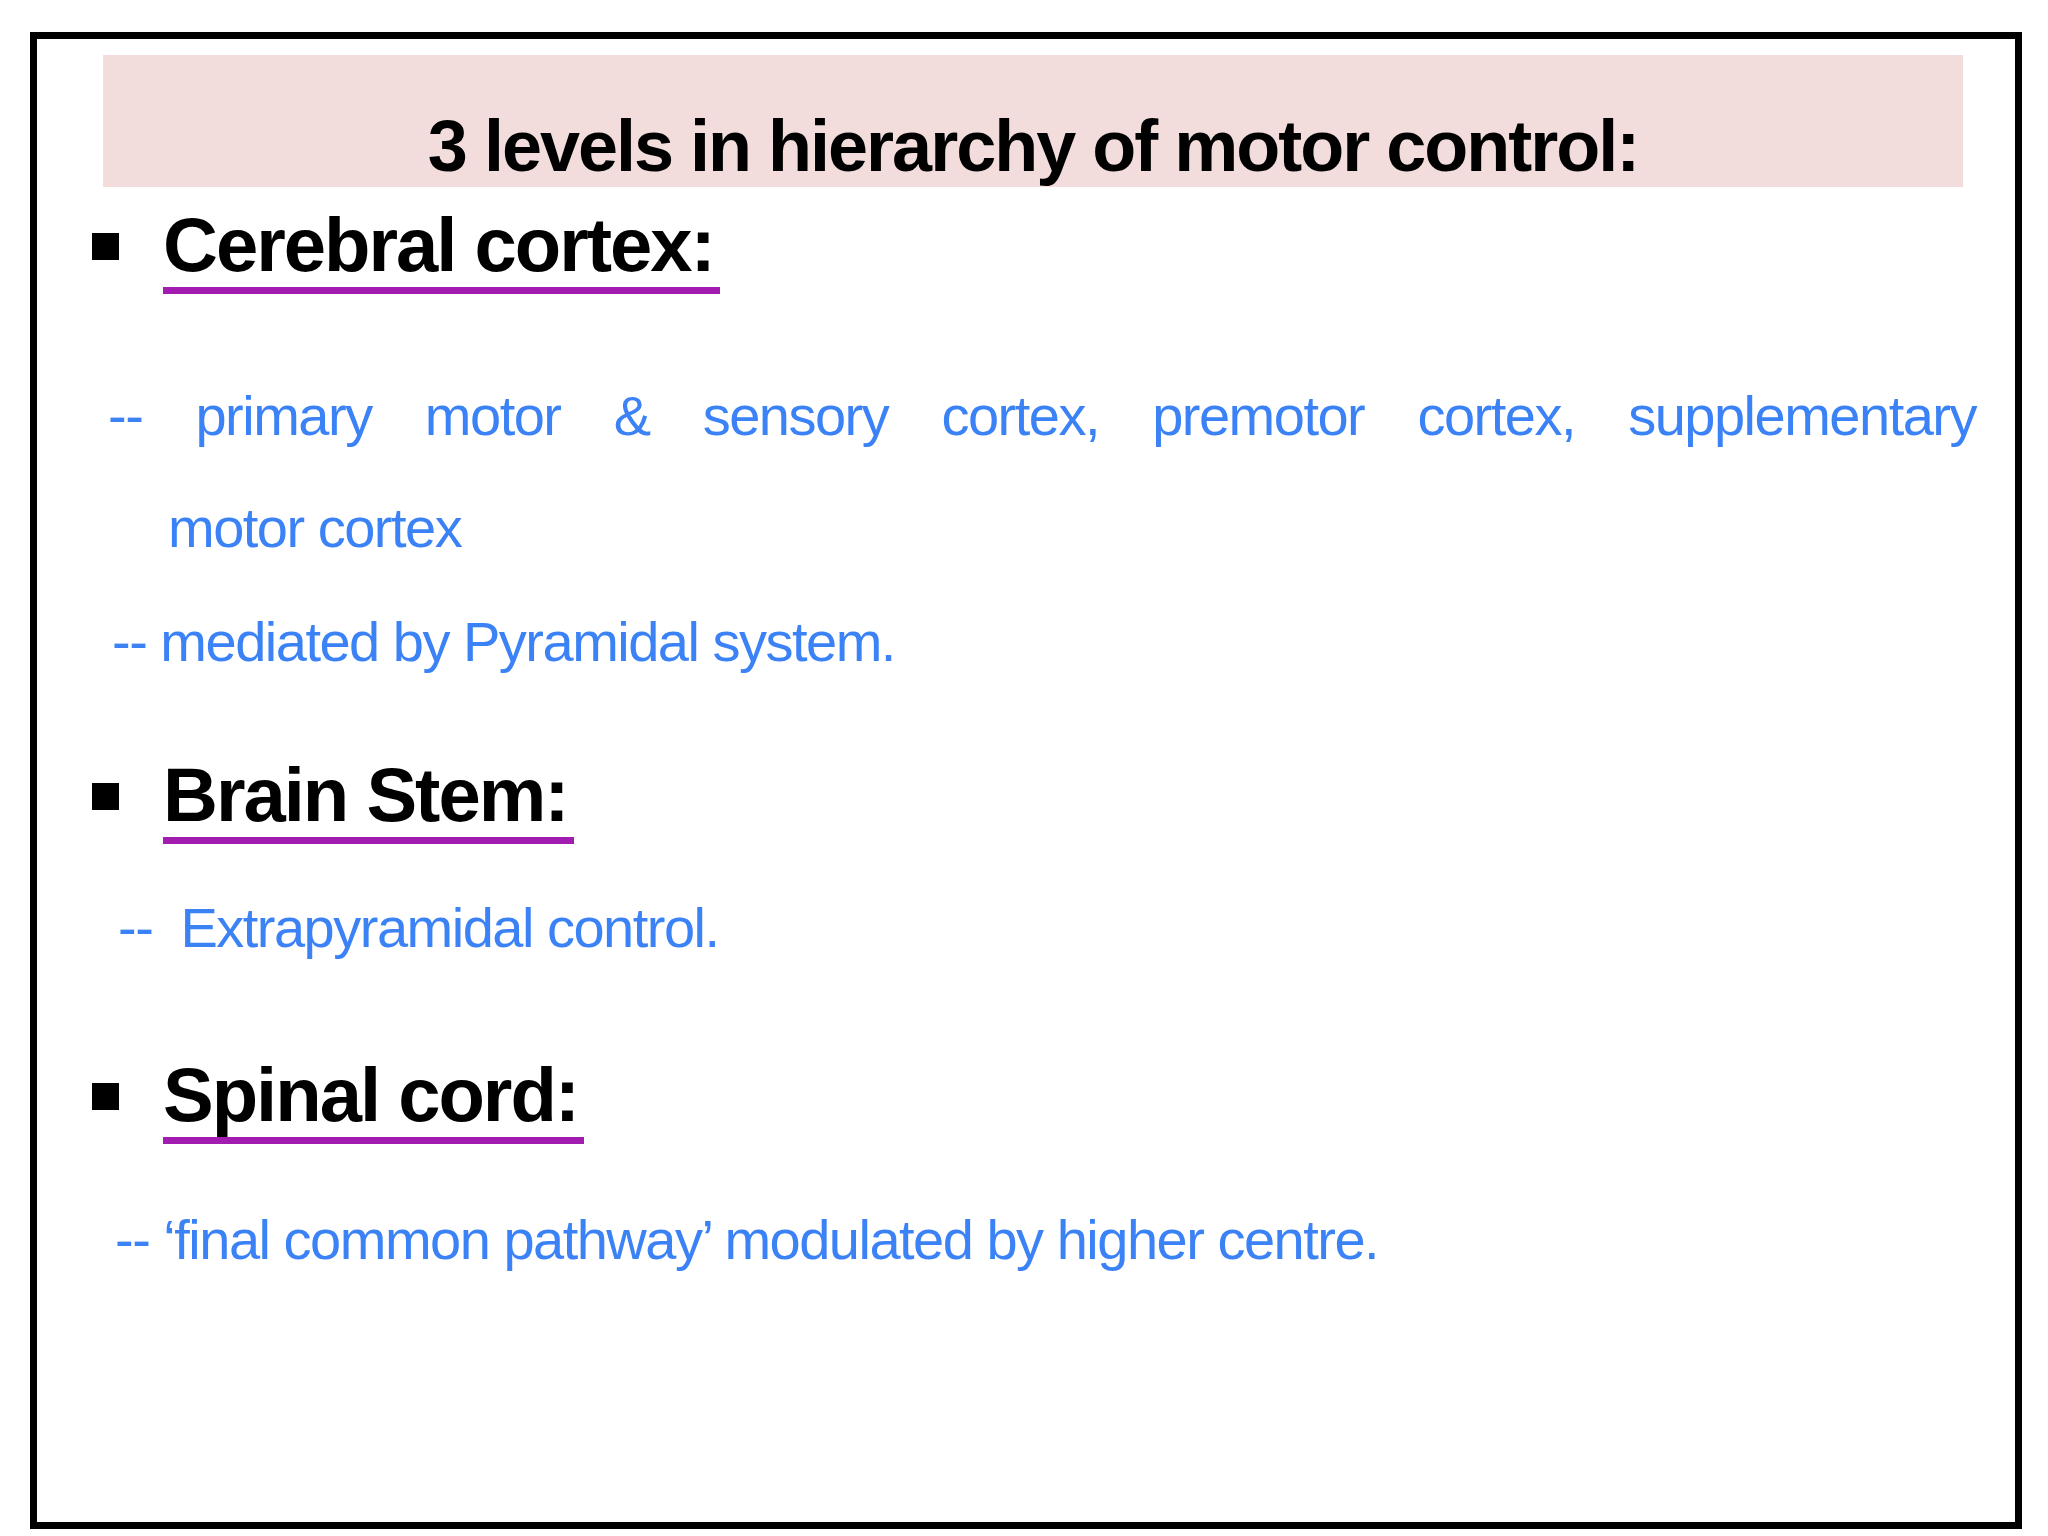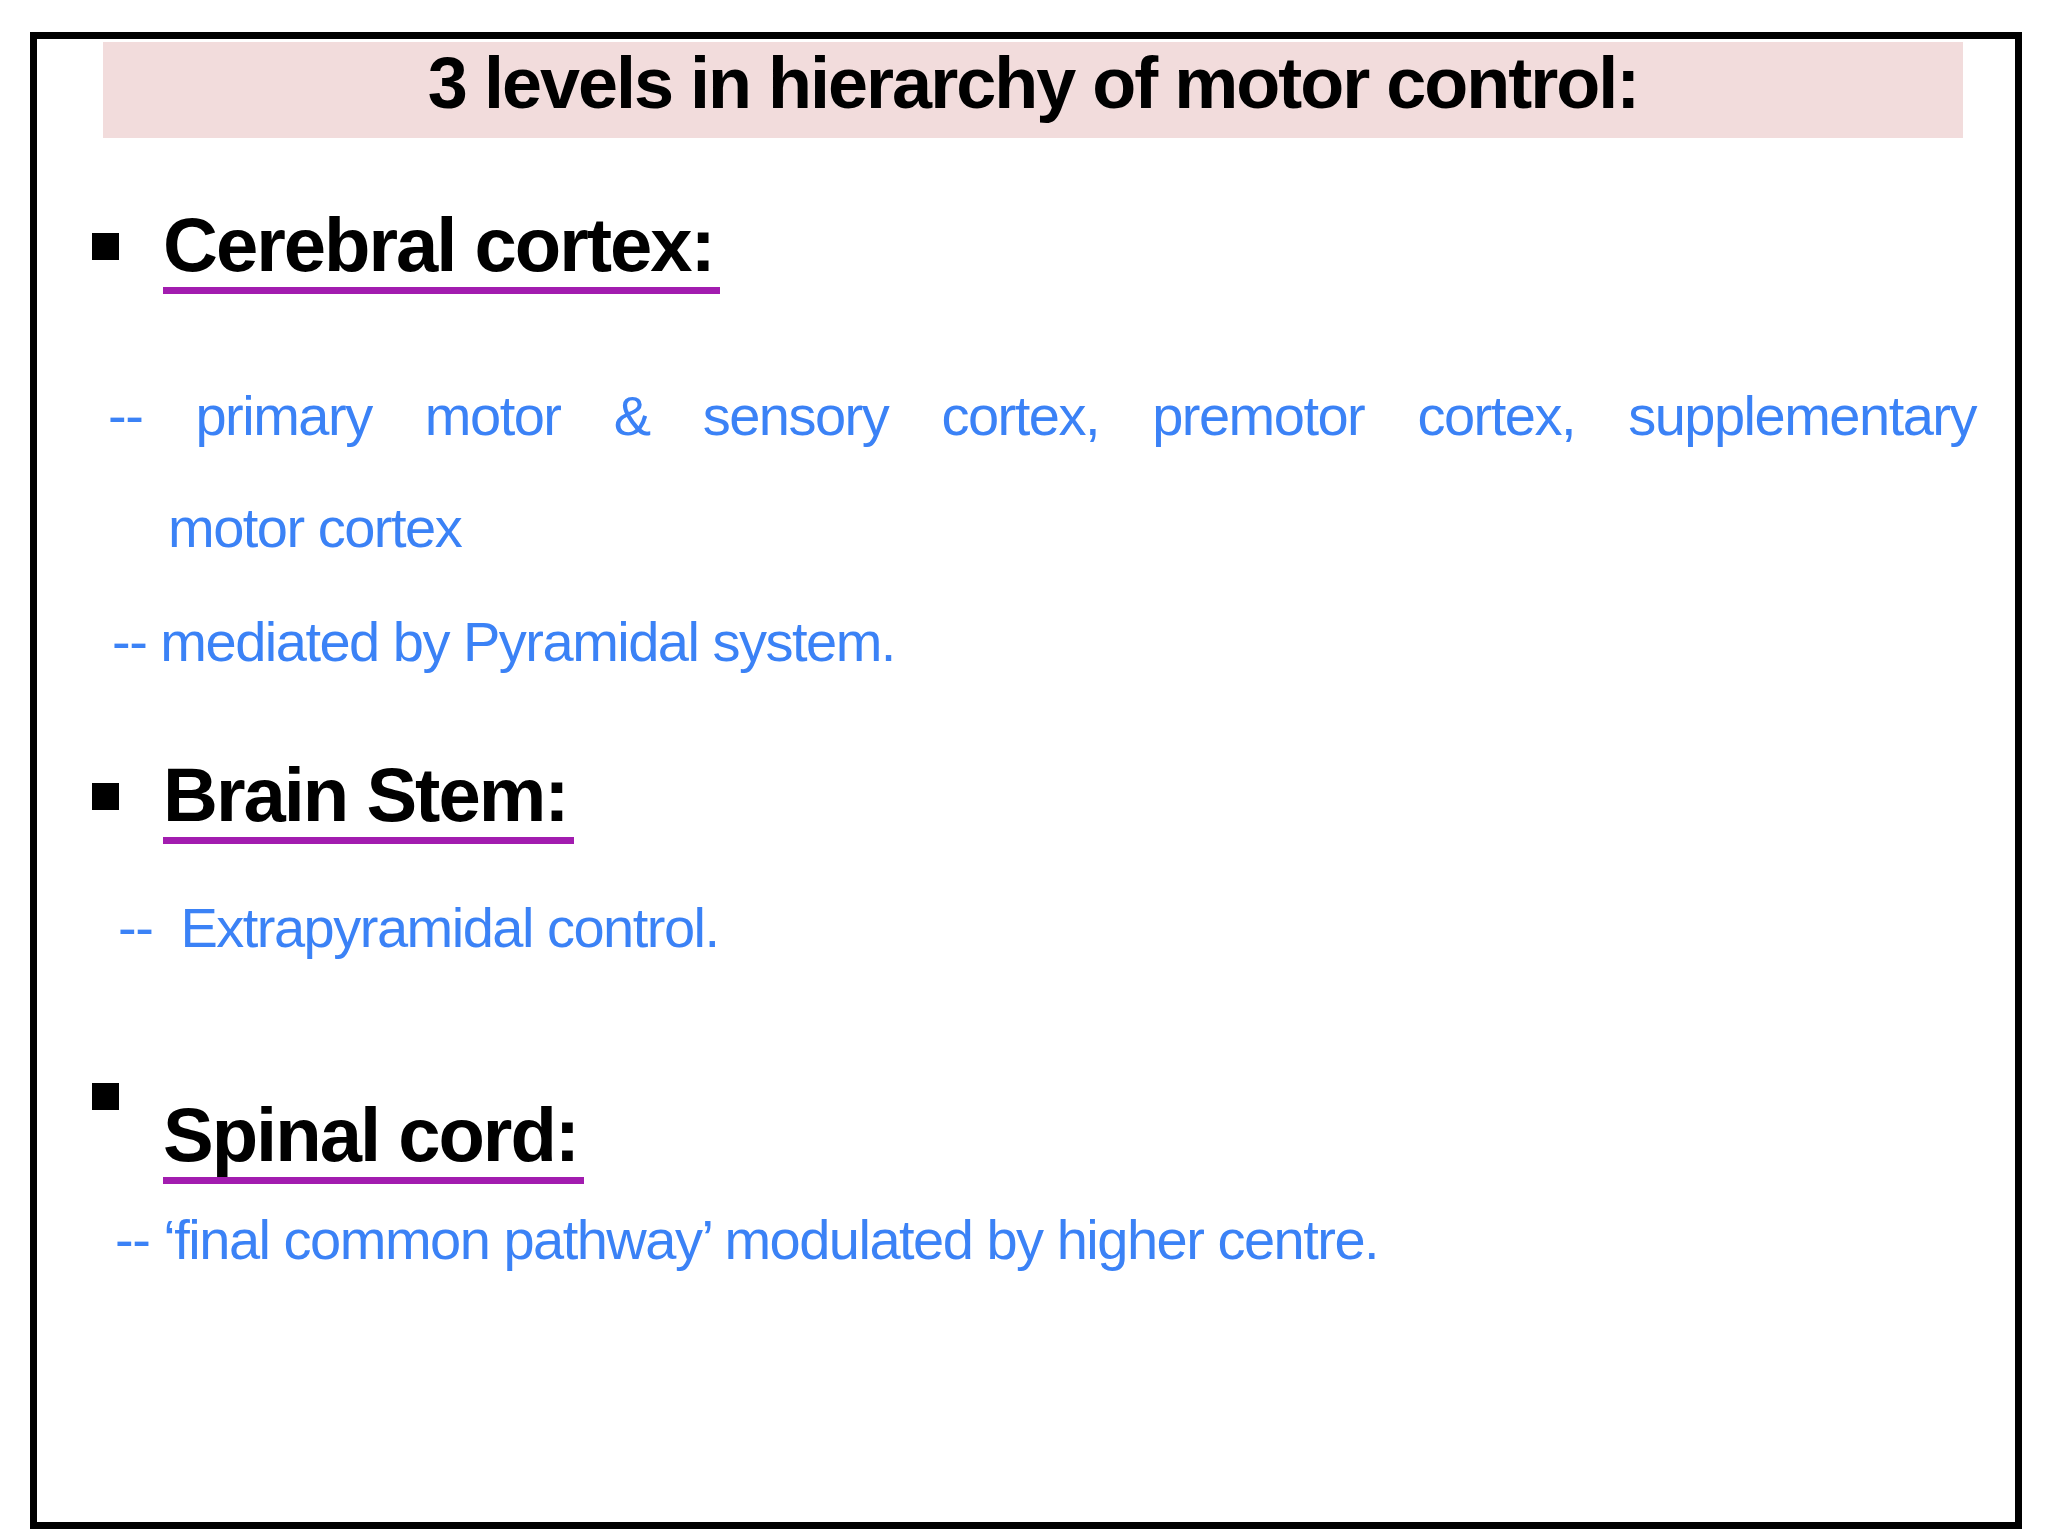--- a/index.html
+++ b/index.html
@@ -21,26 +21,26 @@
     top: 32px;
     width: 1992px;
     height: 1497px;
     border: 7px solid #000000;
     box-sizing: border-box;
     background: #ffffff;
   }
   .title-banner {
     position: absolute;
     left: 103px;
-    top: 42px;
+    top: 55px;
     width: 1860px;
-    height: 96px;
+    height: 132px;
     background: #f2dcdc;
     display: flex;
-    align-items: flex-start;
+    align-items: flex-end;
     justify-content: center;
   }
   .title-text {
     font-size: 72px;
     font-weight: bold;
     color: #000000;
     letter-spacing: -2px;
     white-space: nowrap;
   }
   .bullet-sq {
@@ -98,17 +98,17 @@
   <div class="body-line" style="top:500px; left:168px;text-align:right;">motor cortex</div>
   <div class="body-line" style="top:614px; left:112px;">-- mediated by Pyramidal system.</div>
 
   <div class="bullet-sq" style="top:783px;"></div>
   <div class="heading" style="top:757px;">
     <span>Brain Stem:</span>
   </div>
   <div class="body-line" style="top:900px; left:118px;">--  Extrapyramidal control.</div>
 
   <div class="bullet-sq" style="top:1083px;"></div>
-  <div class="heading" style="top:1057px;margin-top:40px;">
+  <div class="heading" style="top:1057px;">
     <span>Spinal cord:</span>
   </div>
   <div class="body-line" style="top:1212px; left:115px;">-- ‘final common pathway’ modulated by higher centre.</div>
 </div>
 
 </body></html>

